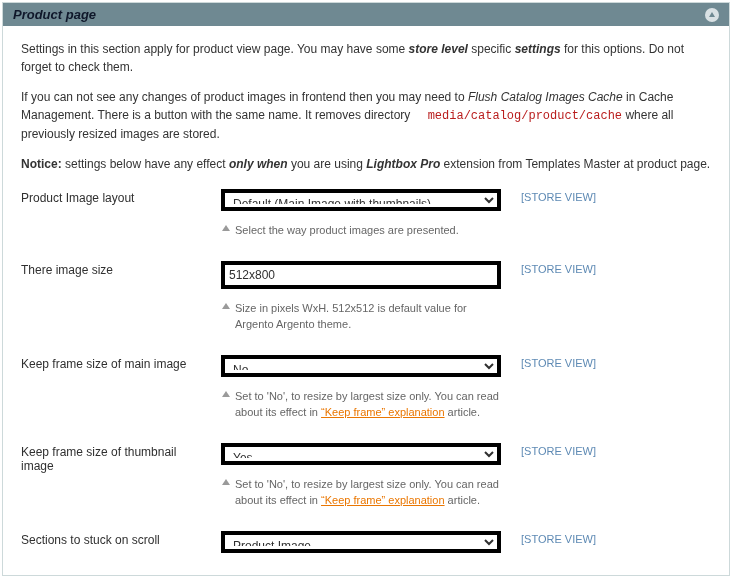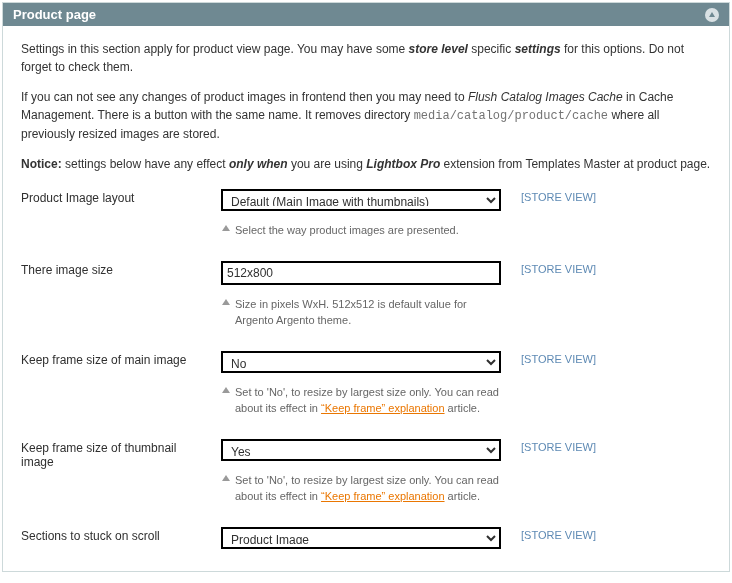--- a/index.html
+++ b/index.html
@@ -10,28 +10,29 @@
     font-family: Arial, Helvetica, sans-serif;
     font-size: 12px;
     color: #2f2f2f;
   }
   .panel {
     border: 1px solid #cdd9da;
     width: 728px;
   }
   .panel-header {
     background: #6f8992;
-    color: #ffffff;
+    color: #0f172a;
     font-weight: bold;
     font-size: 13px;
     padding: 4px 10px;
     position: relative;
     display: flex;
     align-items: center;
     justify-content: space-between;
+    font-style: italic;
   }
   .collapse-icon {
     width: 14px;
     height: 14px;
     border-radius: 50%;
     background: #d9e1e4;
     display: inline-flex;
     align-items: center;
     justify-content: center;
   }
@@ -39,21 +40,22 @@
   .panel-body {
     padding: 14px 18px 16px 18px;
   }
   .intro p {
     margin: 0 0 12px 0;
     line-height: 1.5;
     color: #333;
   }
   .intro .code {
     font-family: "Courier New", monospace;
-    color: #737373;
+    color: #b91c1c;
+    margin-left: 14px;
   }
   .form-table {
     width: 100%;
     border-collapse: collapse;
     margin-top: 6px;
   }
   .form-table td {
     vertical-align: top;
     padding: 4px 0 18px 0;
   }
@@ -65,21 +67,21 @@
     padding-top: 6px;
   }
   td.value {
     width: 296px;
     padding-right: 20px;
   }
   td.value select, td.value input[type="text"] {
     width: 280px;
     font-size: 12px;
     padding: 3px 4px;
-    border: 2px solid #000000;
+    border: 4px solid #000000;
     background: #fff;
     color: #303030;
     font-family: inherit;
   }
   td.value select {
     height: 22px;
   }
   td.scope {
     color: #5e8ab4;
     font-size: 11px;

